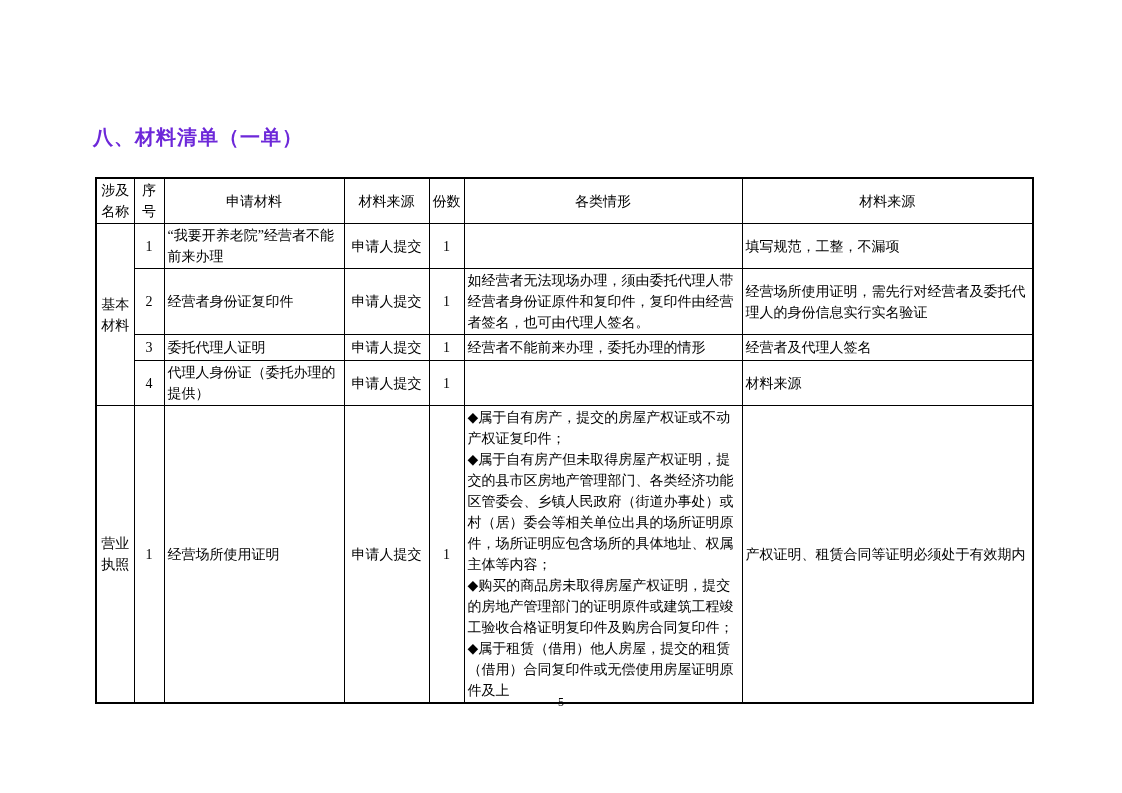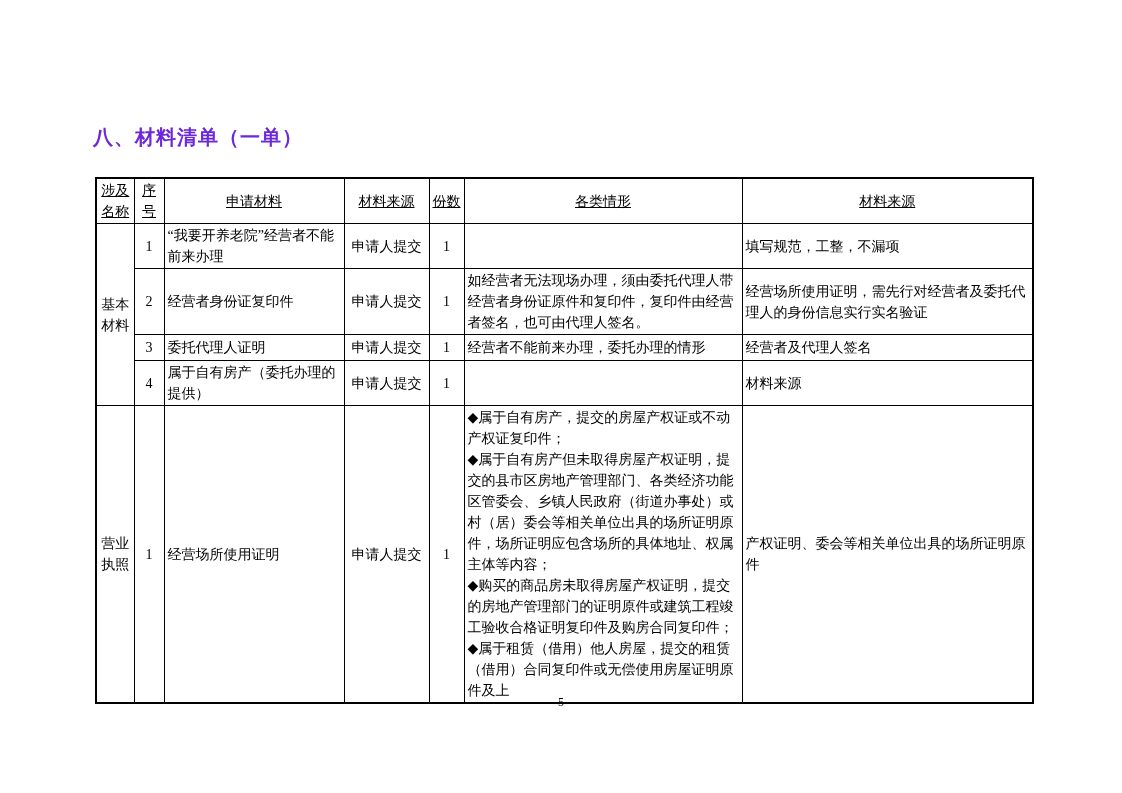--- a/index.html
+++ b/index.html
@@ -43,21 +43,21 @@
     overflow: hidden;
   }
   col.c-group { width: 38px; }
   col.c-seq   { width: 30px; }
   col.c-mat   { width: 180px; }
   col.c-src   { width: 85px; }
   col.c-cnt   { width: 35px; }
   col.c-sit   { width: 278px; }
   col.c-req   { width: 291px; }
 
-  tr.hdr       { height: 41px; text-decoration: underline; }
+  tr.hdr       { height: 41px; }
   tr.r1        { height: 44px; }
   tr.r2        { height: 64px; }
   tr.r3        { height: 26px; }
   tr.r4        { height: 42px; }
   tr.r5        { height: 254px; }
 
   .center { text-align: center; }
   .left   { text-align: left; }
   .pre    { white-space: pre-line; margin-top: 12px; }
 
@@ -117,34 +117,34 @@
   <tr class="r3">
     <td class="center">3</td>
     <td class="left">委托代理人证明</td>
     <td class="center">申请人提交</td>
     <td class="center">1</td>
     <td class="left">经营者不能前来办理，委托办理的情形</td>
     <td class="left">经营者及代理人签名</td>
   </tr>
   <tr class="r4">
     <td class="center">4</td>
-    <td class="left">属于自有房产（委托办理的提供）</td>
+    <td class="left">代理人身份证（委托办理的提供）</td>
     <td class="center">申请人提交</td>
     <td class="center">1</td>
     <td class="left"></td>
     <td class="left">材料来源</td>
   </tr>
   <tr class="r5">
     <td class="center">营业执照</td>
     <td class="center">1</td>
     <td class="left">经营场所使用证明</td>
     <td class="center">申请人提交</td>
     <td class="center">1</td>
     <td class="left pre">◆属于自有房产，提交的房屋产权证或不动产权证复印件；
 ◆属于自有房产但未取得房屋产权证明，提交的县市区房地产管理部门、各类经济功能区管委会、乡镇人民政府（街道办事处）或村（居）委会等相关单位出具的场所证明原件，场所证明应包含场所的具体地址、权属主体等内容；
 ◆购买的商品房未取得房屋产权证明，提交的房地产管理部门的证明原件或建筑工程竣工验收合格证明复印件及购房合同复印件；
 ◆属于租赁（借用）他人房屋，提交的租赁（借用）合同复印件或无偿使用房屋证明原件及上</td>
-    <td class="left">产权证明、委会等相关单位出具的场所证明原件</td>
+    <td class="left">产权证明、租赁合同等证明必须处于有效期内</td>
   </tr>
 </tbody>
   </table>
 
 <div class="page-number">5</div>
 
 </body></html>

